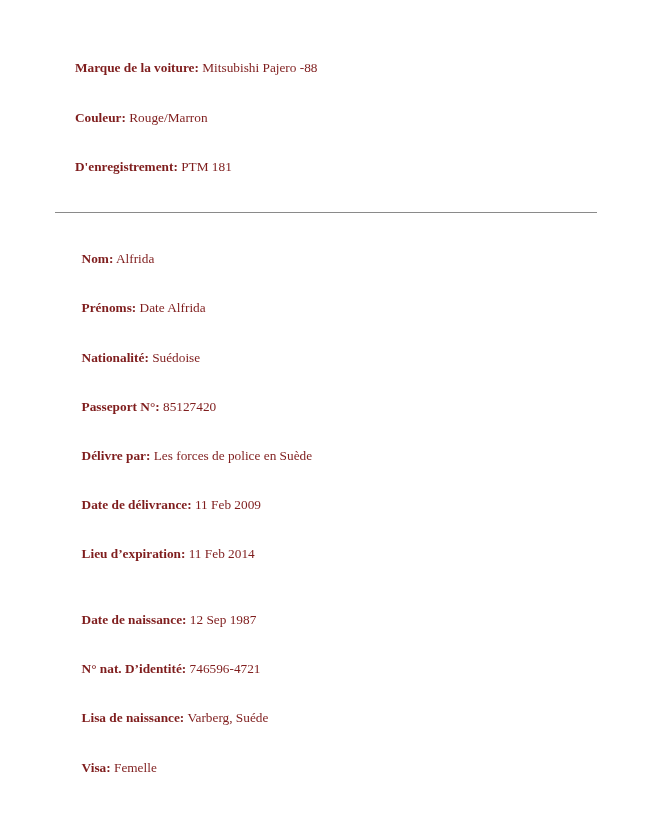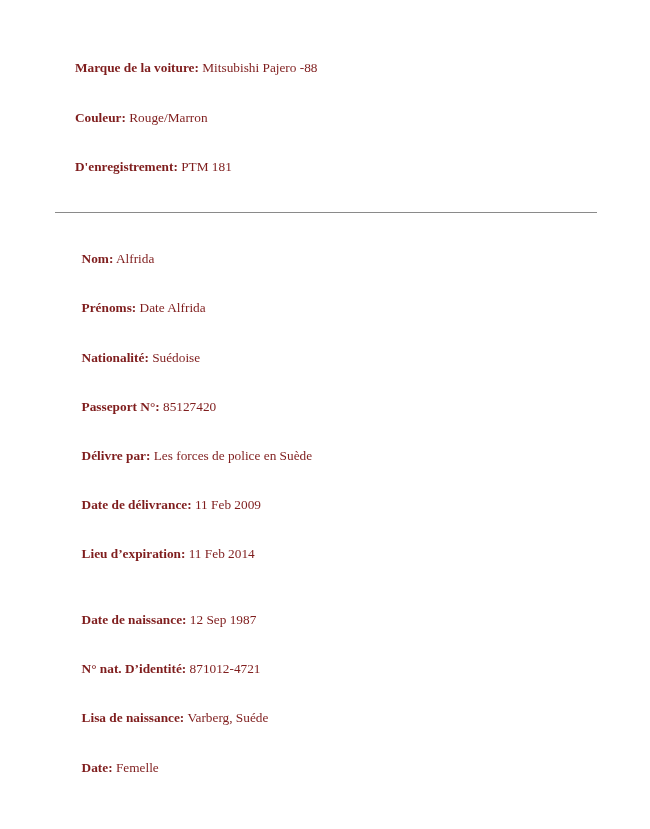--- a/index.html
+++ b/index.html
@@ -97,26 +97,26 @@
       </div>
     </div>
 
     <div class="gap"></div>
 
     <div class="block">
       <div class="line">
         <span class="lbl">Date de naissance:</span><span class="val"> 12 Sep 1987</span>
       </div>
       <div class="line">
-        <span class="lbl">N° nat. D’identité:</span><span class="val"> 871012-4721</span>
+        <span class="lbl">N° nat. D’identité:</span><span class="val"> 746596-4721</span>
       </div>
       <div class="line">
         <span class="lbl">Lisa de naissance:</span><span class="val"> Varberg, Suéde</span>
       </div>
       <div class="line">
-        <span class="lbl">Date:</span><span class="val"> Femelle</span>
+        <span class="lbl">Visa:</span><span class="val"> Femelle</span>
       </div>
 
     </div>
 
   </div>
 
 </div>
 
 </body></html>

